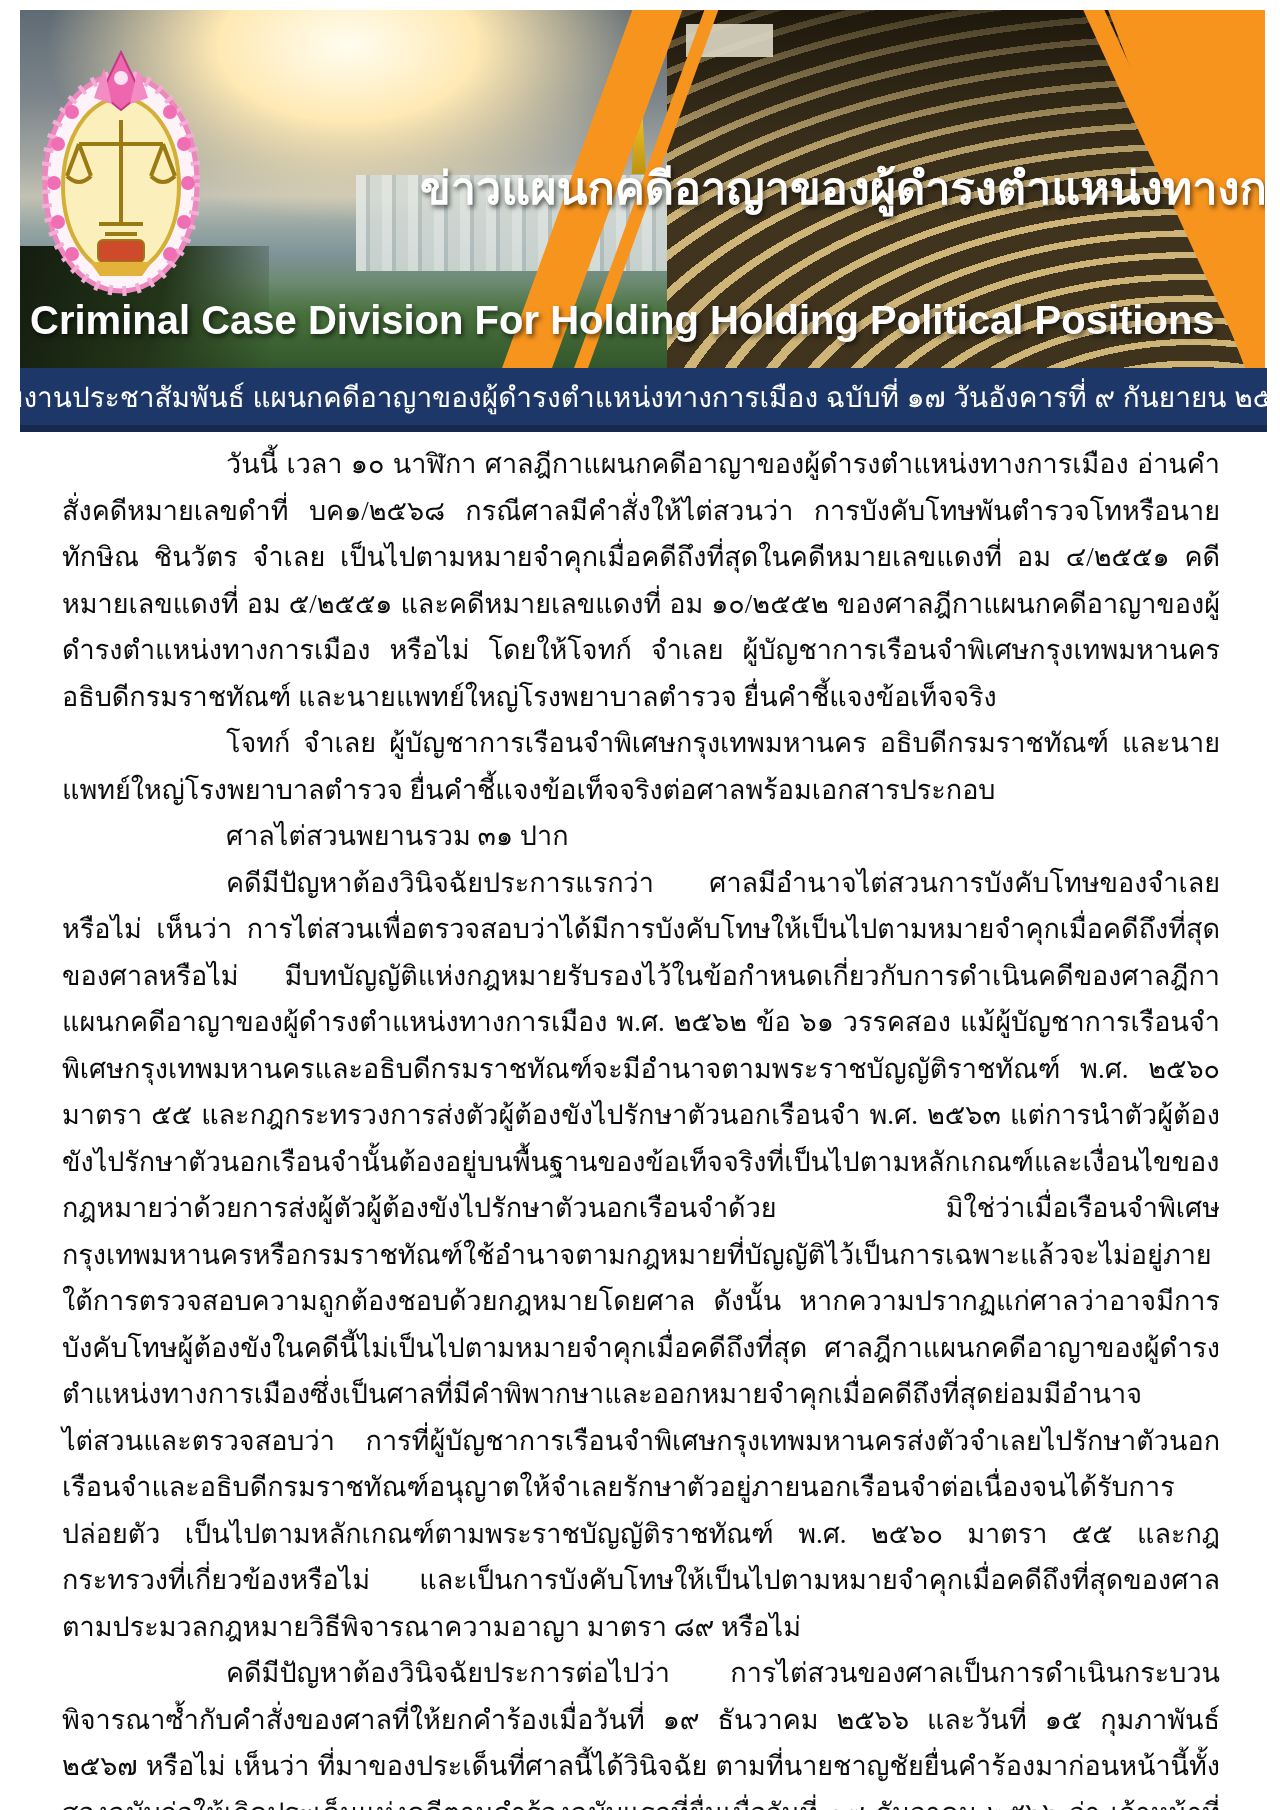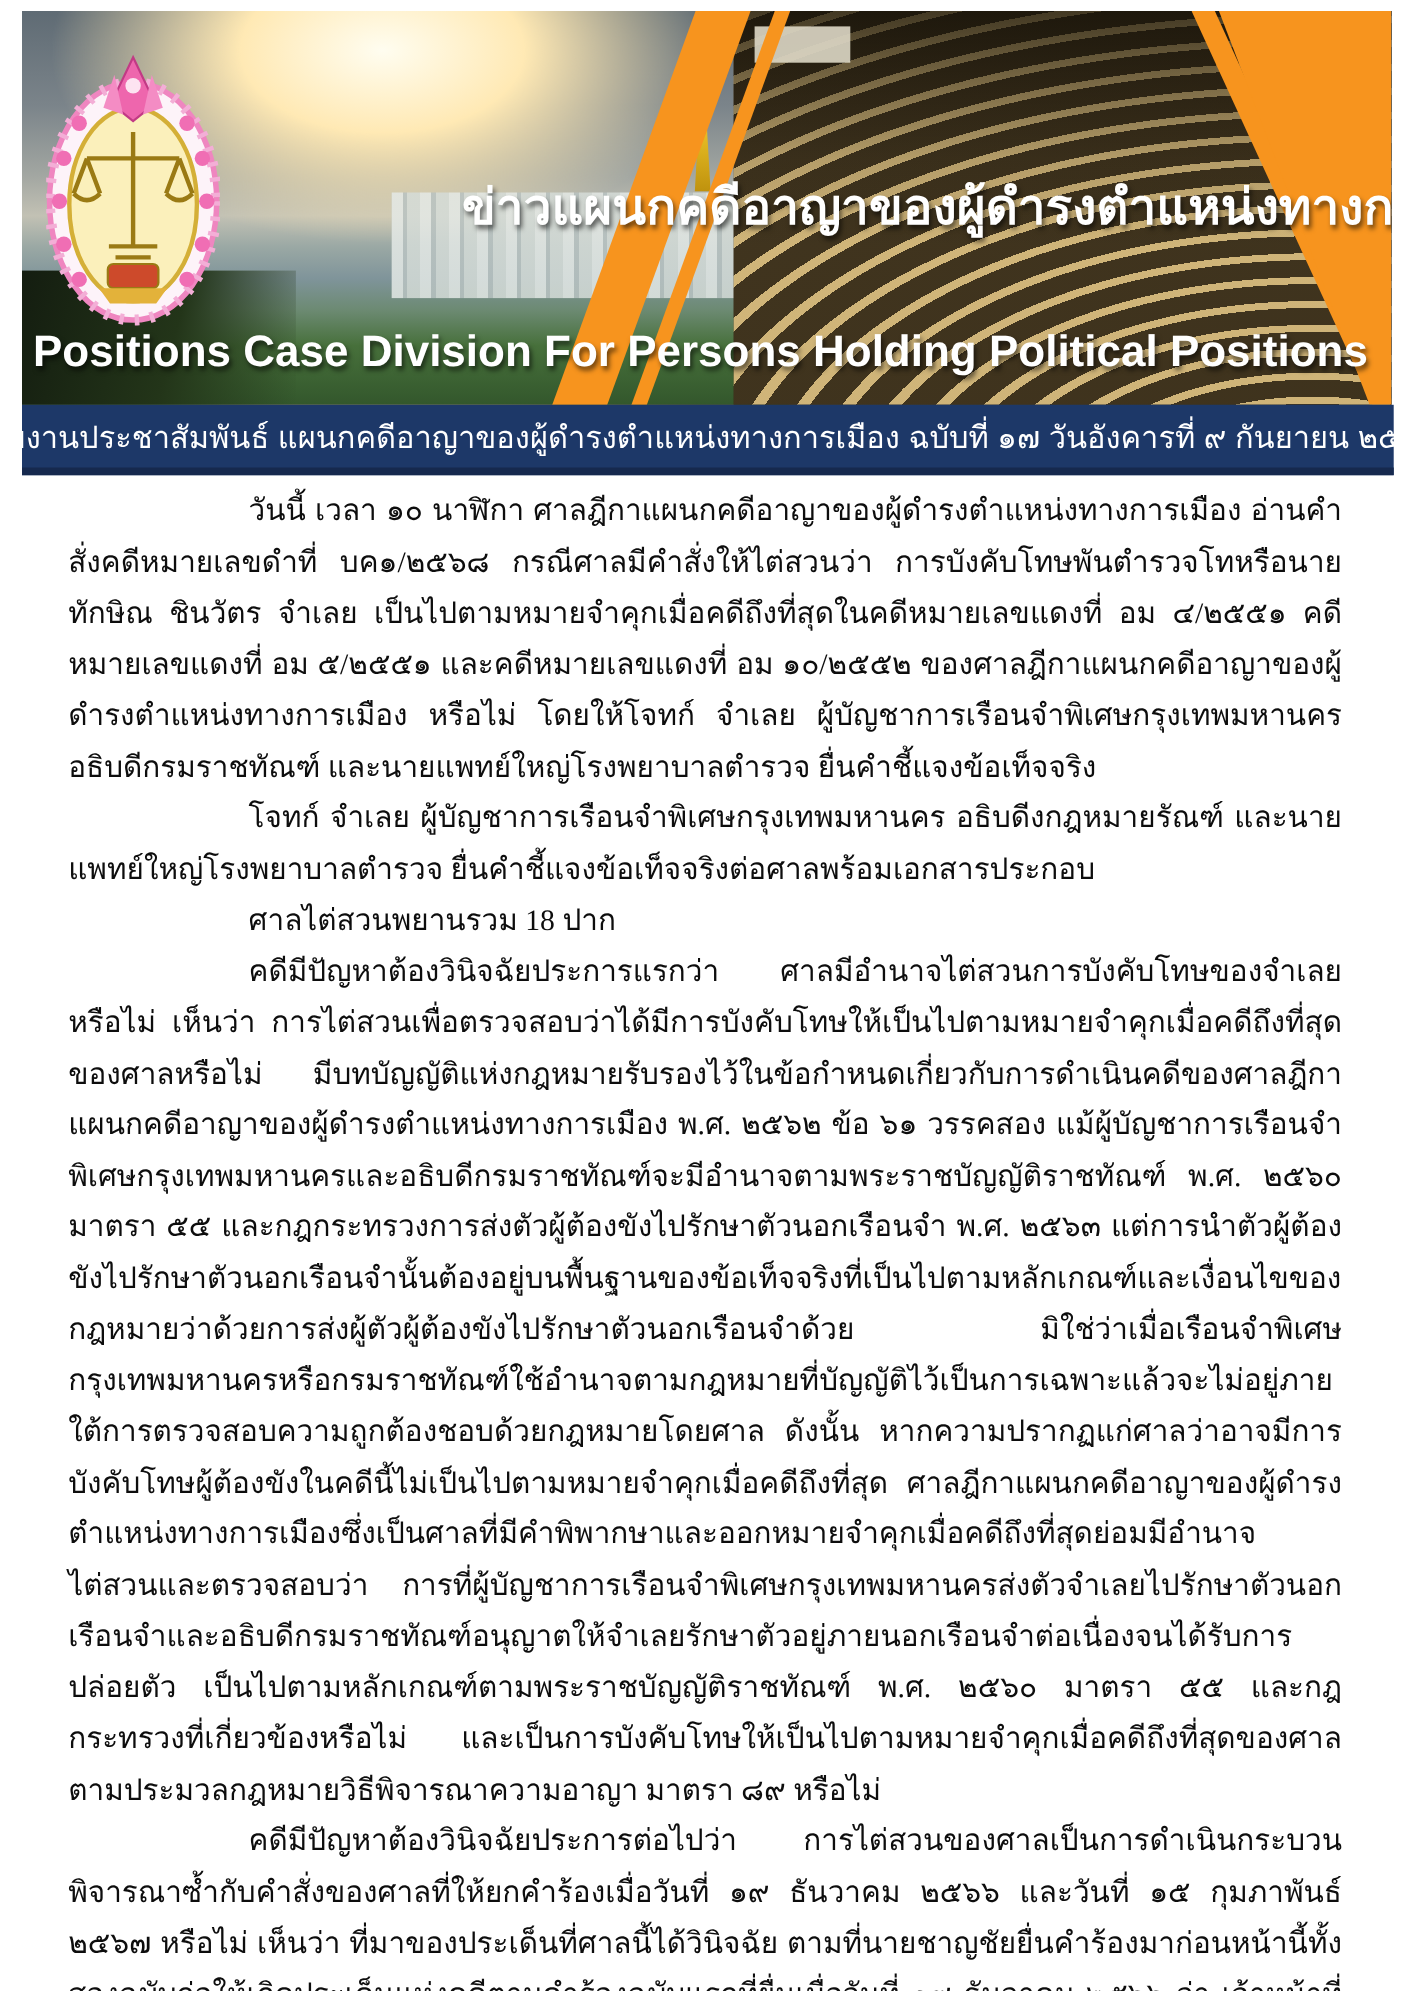--- a/index.html
+++ b/index.html
@@ -101,28 +101,28 @@
           <circle cx="142" cy="96" r="7"></circle>
           <circle cx="146" cy="135" r="7"></circle>
         <circle cx="142" cy="174" r="7"></circle>
           <circle cx="128" cy="206" r="7"></circle>
         <circle cx="30" cy="64" r="7"></circle>
           <circle cx="128" cy="64" r="7"></circle>
       </g>
     </svg>
 
     <div class="title-th">ข่าวแผนกคดีอาญาของผู้ดำรงตำแหน่งทางการเมือง</div>
-    <div class="title-en">Positions Case Division For Persons Holding Political Positions</div>
+    <div class="title-en">Criminal Case Division For Holding Holding Political Positions</div>
   </div>
 
   <div class="issue-bar">
     <span>โดยงานประชาสัมพันธ์ แผนกคดีอาญาของผู้ดำรงตำแหน่งทางการเมือง ฉบับที่ ๑๗ วันอังคารที่ ๙ กันยายน ๒๕๖๘</span>
   </div>
 
   <div class="doc-body">
     <p>วันนี้ เวลา ๑๐ นาฬิกา ศาลฎีกาแผนกคดีอาญาของผู้ดำรงตำแหน่งทางการเมือง อ่านคำสั่งคดีหมายเลขดำที่ บค๑/๒๕๖๘ กรณีศาลมีคำสั่งให้ไต่สวนว่า การบังคับโทษพันตำรวจโทหรือนายทักษิณ ชินวัตร จำเลย เป็นไปตามหมายจำคุกเมื่อคดีถึงที่สุดในคดีหมายเลขแดงที่ อม ๔/๒๕๕๑ คดีหมายเลขแดงที่ อม ๕/๒๕๕๑ และคดีหมายเลขแดงที่ อม ๑๐/๒๕๕๒ ของศาลฎีกาแผนกคดีอาญาของผู้ดำรงตำแหน่งทางการเมือง หรือไม่ โดยให้โจทก์ จำเลย ผู้บัญชาการเรือนจำพิเศษกรุงเทพมหานคร อธิบดีกรมราชทัณฑ์ และนายแพทย์ใหญ่โรงพยาบาลตำรวจ ยื่นคำชี้แจงข้อเท็จจริง</p>
-    <p>โจทก์ จำเลย ผู้บัญชาการเรือนจำพิเศษกรุงเทพมหานคร อธิบดีงกฎหมายรัณฑ์ และนายแพทย์ใหญ่โรงพยาบาลตำรวจ ยื่นคำชี้แจงข้อเท็จจริงต่อศาลพร้อมเอกสารประกอบ</p>
-    <p>ศาลไต่สวนพยานรวม 18 ปาก</p>
+    <p>โจทก์ จำเลย ผู้บัญชาการเรือนจำพิเศษกรุงเทพมหานคร อธิบดีกรมราชทัณฑ์ และนายแพทย์ใหญ่โรงพยาบาลตำรวจ ยื่นคำชี้แจงข้อเท็จจริงต่อศาลพร้อมเอกสารประกอบ</p>
+    <p>ศาลไต่สวนพยานรวม ๓๑ ปาก</p>
     <p>คดีมีปัญหาต้องวินิจฉัยประการแรกว่า ศาลมีอำนาจไต่สวนการบังคับโทษของจำเลย หรือไม่ เห็นว่า การไต่สวนเพื่อตรวจสอบว่าได้มีการบังคับโทษให้เป็นไปตามหมายจำคุกเมื่อคดีถึงที่สุดของศาลหรือไม่ มีบทบัญญัติแห่งกฎหมายรับรองไว้ในข้อกำหนดเกี่ยวกับการดำเนินคดีของศาลฎีกาแผนกคดีอาญาของผู้ดำรงตำแหน่งทางการเมือง พ.ศ. ๒๕๖๒ ข้อ ๖๑ วรรคสอง แม้ผู้บัญชาการเรือนจำพิเศษกรุงเทพมหานครและอธิบดีกรมราชทัณฑ์จะมีอำนาจตามพระราชบัญญัติราชทัณฑ์ พ.ศ. ๒๕๖๐ มาตรา ๕๕ และกฎกระทรวงการส่งตัวผู้ต้องขังไปรักษาตัวนอกเรือนจำ พ.ศ. ๒๕๖๓ แต่การนำตัวผู้ต้องขังไปรักษาตัวนอกเรือนจำนั้นต้องอยู่บนพื้นฐานของข้อเท็จจริงที่เป็นไปตามหลักเกณฑ์และเงื่อนไขของกฎหมายว่าด้วยการส่งผู้ตัวผู้ต้องขังไปรักษาตัวนอกเรือนจำด้วย มิใช่ว่าเมื่อเรือนจำพิเศษกรุงเทพมหานครหรือกรมราชทัณฑ์ใช้อำนาจตามกฎหมายที่บัญญัติไว้เป็นการเฉพาะแล้วจะไม่อยู่ภายใต้การตรวจสอบความถูกต้องชอบด้วยกฎหมายโดยศาล ดังนั้น หากความปรากฏแก่ศาลว่าอาจมีการบังคับโทษผู้ต้องขังในคดีนี้ไม่เป็นไปตามหมายจำคุกเมื่อคดีถึงที่สุด ศาลฎีกาแผนกคดีอาญาของผู้ดำรงตำแหน่งทางการเมืองซึ่งเป็นศาลที่มีคำพิพากษาและออกหมายจำคุกเมื่อคดีถึงที่สุดย่อมมีอำนาจไต่สวนและตรวจสอบว่า การที่ผู้บัญชาการเรือนจำพิเศษกรุงเทพมหานครส่งตัวจำเลยไปรักษาตัวนอกเรือนจำและอธิบดีกรมราชทัณฑ์อนุญาตให้จำเลยรักษาตัวอยู่ภายนอกเรือนจำต่อเนื่องจนได้รับการปล่อยตัว เป็นไปตามหลักเกณฑ์ตามพระราชบัญญัติราชทัณฑ์ พ.ศ. ๒๕๖๐ มาตรา ๕๕ และกฎกระทรวงที่เกี่ยวข้องหรือไม่ และเป็นการบังคับโทษให้เป็นไปตามหมายจำคุกเมื่อคดีถึงที่สุดของศาลตามประมวลกฎหมายวิธีพิจารณาความอาญา มาตรา ๘๙ หรือไม่</p>
     <p>คดีมีปัญหาต้องวินิจฉัยประการต่อไปว่า การไต่สวนของศาลเป็นการดำเนินกระบวนพิจารณาซ้ำกับคำสั่งของศาลที่ให้ยกคำร้องเมื่อวันที่ ๑๙ ธันวาคม ๒๕๖๖ และวันที่ ๑๕ กุมภาพันธ์ ๒๕๖๗ หรือไม่ เห็นว่า ที่มาของประเด็นที่ศาลนี้ได้วินิจฉัย ตามที่นายชาญชัยยื่นคำร้องมาก่อนหน้านี้ทั้งสองฉบับก่อให้เกิดประเด็นแห่งคดีตามคำร้องฉบับแรกที่ยื่นเมื่อวันที่ ๑๙ ธันวาคม ๒๕๖๖ ว่า เจ้าหน้าที่ของกรมราชทัณฑ์ปฏิบัติหน้าที่ชอบด้วยกฎหมายหรือไม่ และเกิดประเด็นแห่งคดีตามคำร้องฉบับที่สองที่ยื่นเมื่อวันที่ ๑๕ กุมภาพันธ์ ๒๕๖๗ ว่า กรณีตามคำร้องที่ยื่นมีการทุเลาการบังคับโทษตามประมวลกฎหมายวิธีพิจารณาความอาญา มาตรา ๒๔๖ หรือไม่ ส่วนที่มาแห่งประเด็นแห่งคดีของการไต่สวนครั้งนี้ กำหนดประเด็นการไต่สวนตามข้อเท็จจริงที่ปรากฏต่อศาล ซึ่งแสดงให้เห็นว่ากรณีอาจมีการบังคับโทษไม่เป็นไปตามหมายจำคุกเมื่อคดีถึงที่สุดของศาล</p>
   </div>
 
 </div>
 
 </body></html>

